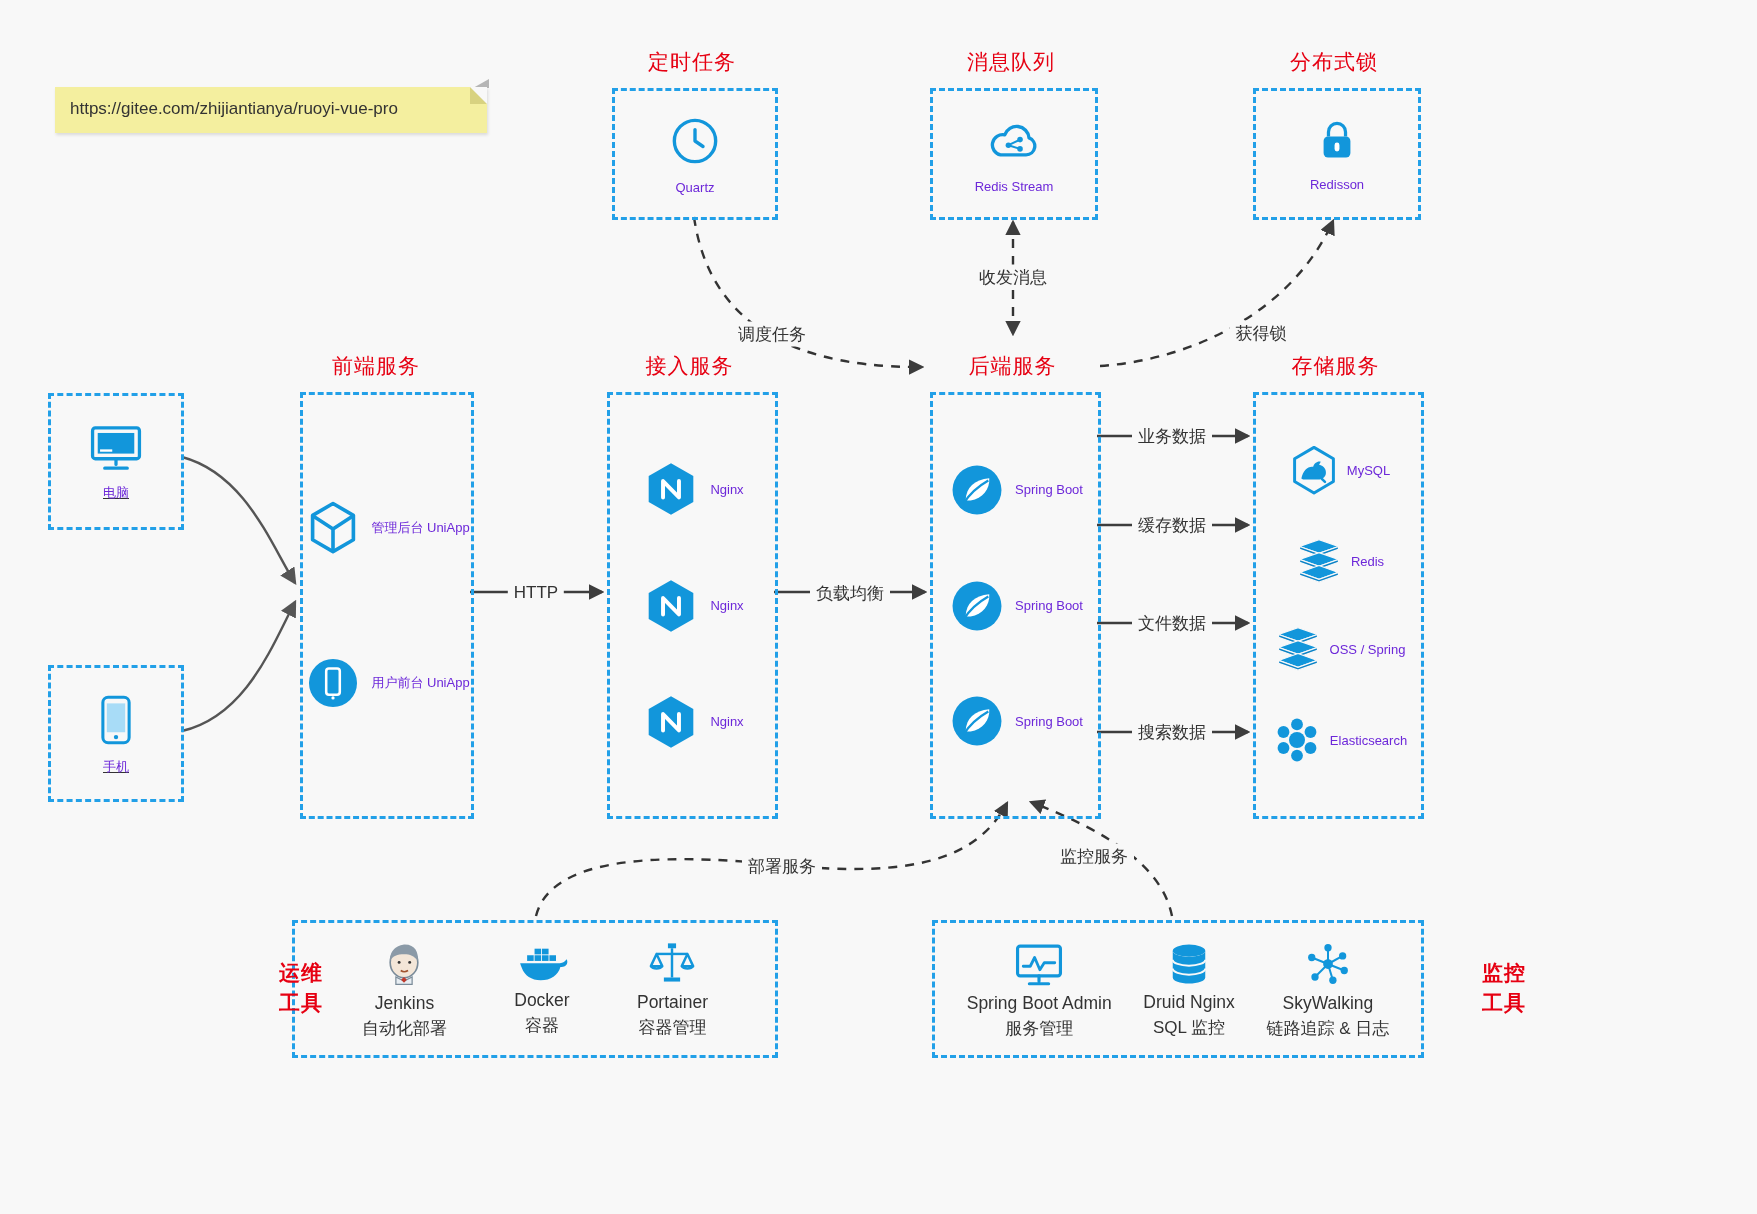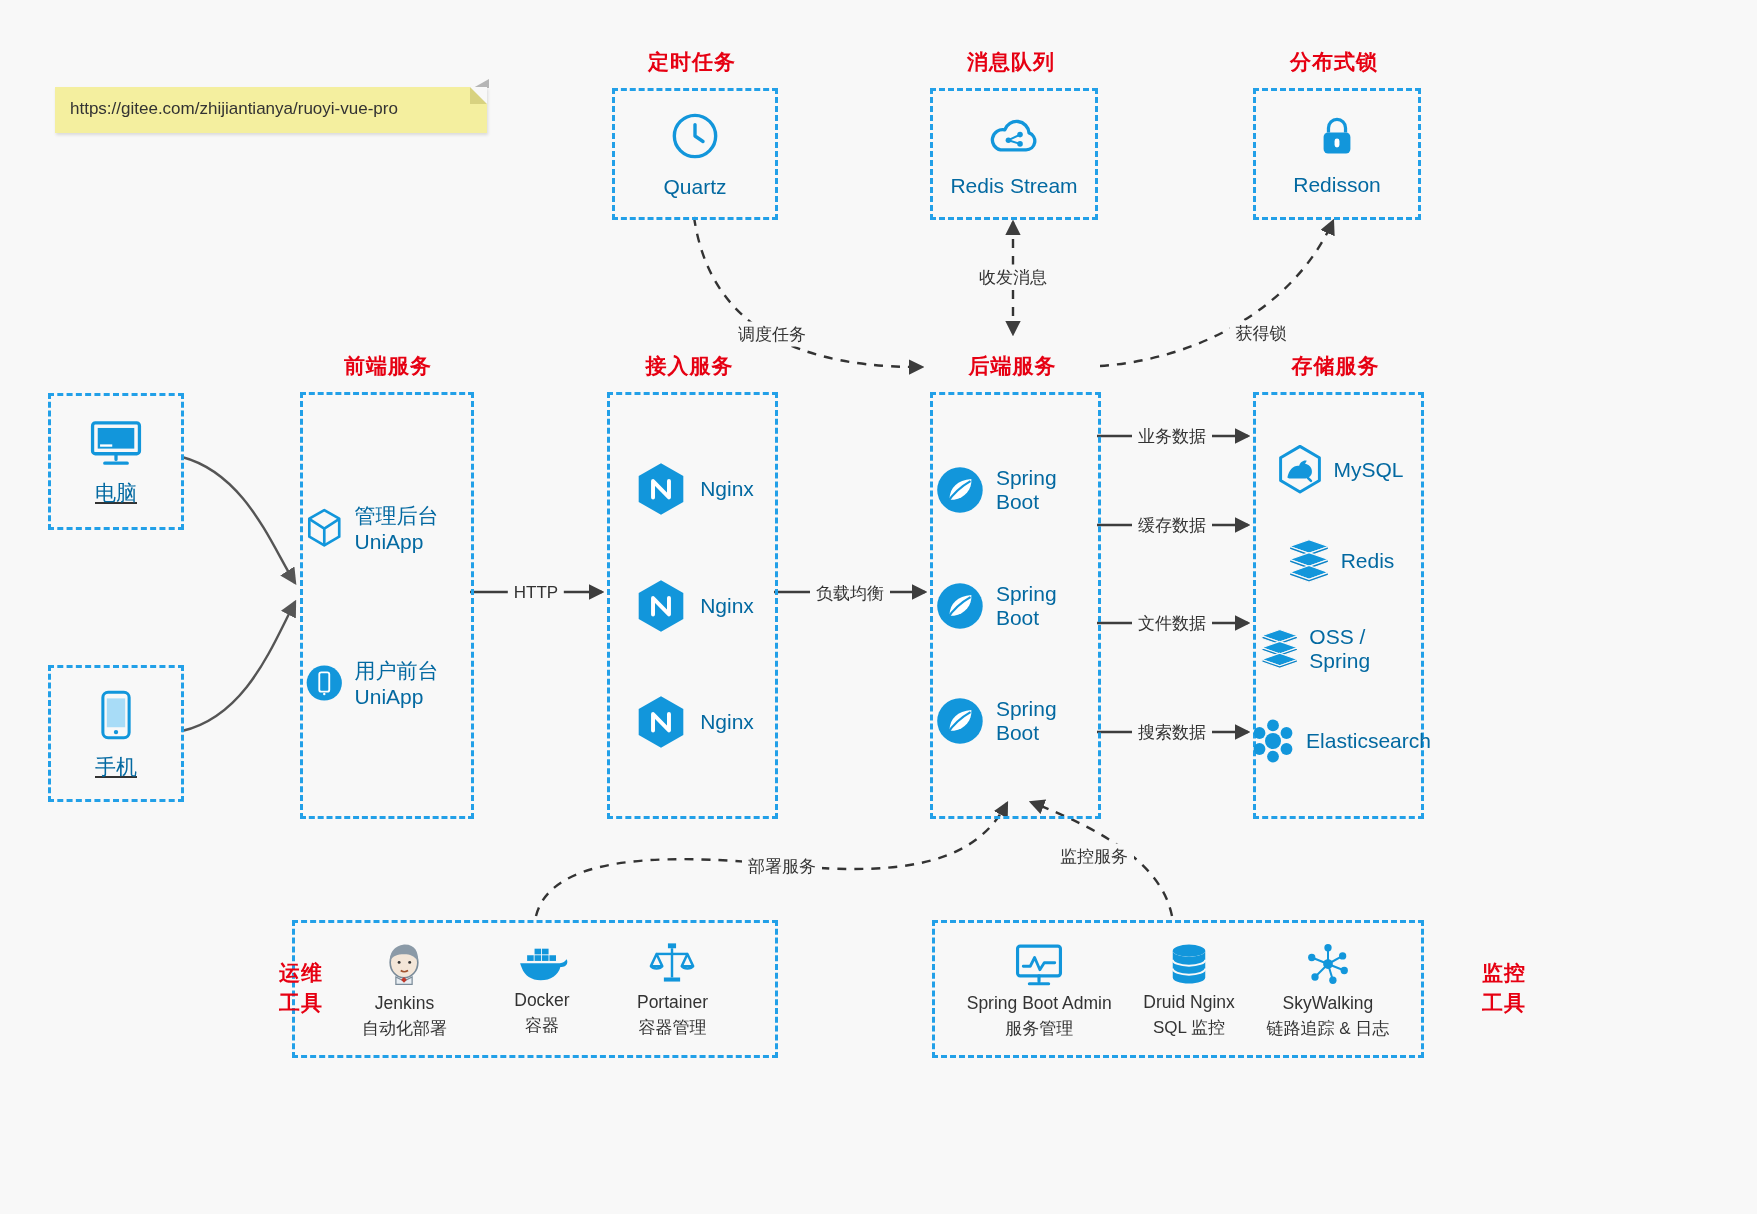--- a/index.html
+++ b/index.html
@@ -6,23 +6,23 @@
   body{background:#f8f8f8;font-family:"Liberation Sans","DejaVu Sans",sans-serif;color:#333;}
   .canvas{position:relative;width:1757px;height:1214px;background:#f8f8f8;overflow:hidden;}
   .connectors{position:absolute;left:0;top:0;z-index:1;pointer-events:none;}
   .dash-box{position:absolute;border:3px dashed #22a0e8;z-index:2;display:flex;flex-direction:column;align-items:center;background:transparent;}
   .top-box{justify-content:center;gap:12px;}
   .client-box{justify-content:center;gap:10px;text-decoration:underline;}
   .col-box{justify-content:space-evenly;padding:8px 0;}
   .row-box{flex-direction:row;justify-content:space-evenly;align-items:center;}
   .box-item{display:flex;flex-direction:row;align-items:center;gap:9px;}
   .tool-item{display:flex;flex-direction:column;align-items:center;gap:3px;}
-  .col-title{position:absolute;z-index:3;text-align:center;font-size:21px;font-weight:bold;color:#e60012;letter-spacing:1px;}
+  .col-title{position:absolute;z-index:3;text-align:center;font-size:21px;font-weight:normal;color:#e60012;letter-spacing:1px;}
   .side-title{position:absolute;z-index:3;text-align:center;font-size:21px;font-weight:bold;color:#e60012;line-height:1.45;letter-spacing:1px;margin-left:40px;}
-  .item-label{font-size:21px;color:#0369a1;}
+  .item-label{font-size:13px;color:#6d28d9;}
   .tool-name{font-size:17.5px;color:#333;}
   .tool-desc{font-size:17px;color:#333;}
   .flow-label{position:absolute;z-index:3;transform:translate(-50%,-50%);background:#f8f8f8;padding:1px 6px;font-size:17px;white-space:nowrap;color:#333;}
   .note{position:absolute;left:55px;top:87px;width:402px;z-index:3;background:#f4ef9f;padding:8px 15px 10px;font-size:17px;line-height:1.62;color:#333;box-shadow:1px 2px 3px rgba(0,0,0,.12);}
   .note::after{content:"";position:absolute;top:0;right:0;width:0;height:0;border-top:17px solid #f8f8f8;border-left:17px solid #d8d280;}
   .note::before{content:"";position:absolute;top:-8px;right:-2px;width:0;height:0;border-bottom:9px solid #b5b5b5;border-left:16px solid transparent;}
 </style>
 </head>
 <body>
 
@@ -103,21 +103,21 @@
 
   <div class="dash-box client-box" style="left:48px;top:665px;width:130px;height:131px">
     <svg viewBox="0 0 64 64" width="56" height="56">
       <rect x="17" y="6" width="30" height="52" rx="6" fill="none" stroke="#1296db" stroke-width="3.5"></rect>
       <rect x="21.5" y="13" width="21" height="33" fill="#a8dcf7"></rect>
       <circle cx="32" cy="51.5" r="2.5" fill="#1296db"></circle>
     </svg>
     <div class="item-label">手机</div>
   </div>
 
-  <div class="col-title" style="left:304px;top:352px;width:168px">前端服务</div>
+  <div class="col-title" style="left:292px;top:352px;width:168px">前端服务</div>
   <div class="dash-box col-box" style="left:300px;top:392px;width:168px;height:405px">
     <div class="box-item">
       <svg viewBox="0 0 64 64" width="58" height="58">
         <path d="M32 5 L54.5 18 V45 L32 58 L9.5 45 V18 Z" fill="none" stroke="#1296db" stroke-width="4" stroke-linejoin="round"></path>
         <path d="M32 57 V33 M32 33 L10.5 19 M32 33 L53.5 19" fill="none" stroke="#1296db" stroke-width="4" stroke-linecap="round"></path>
       </svg>
       <div class="item-label">管理后台 UniApp</div>
     </div>
     <div class="box-item">
       <svg viewBox="0 0 64 64" width="58" height="58">

